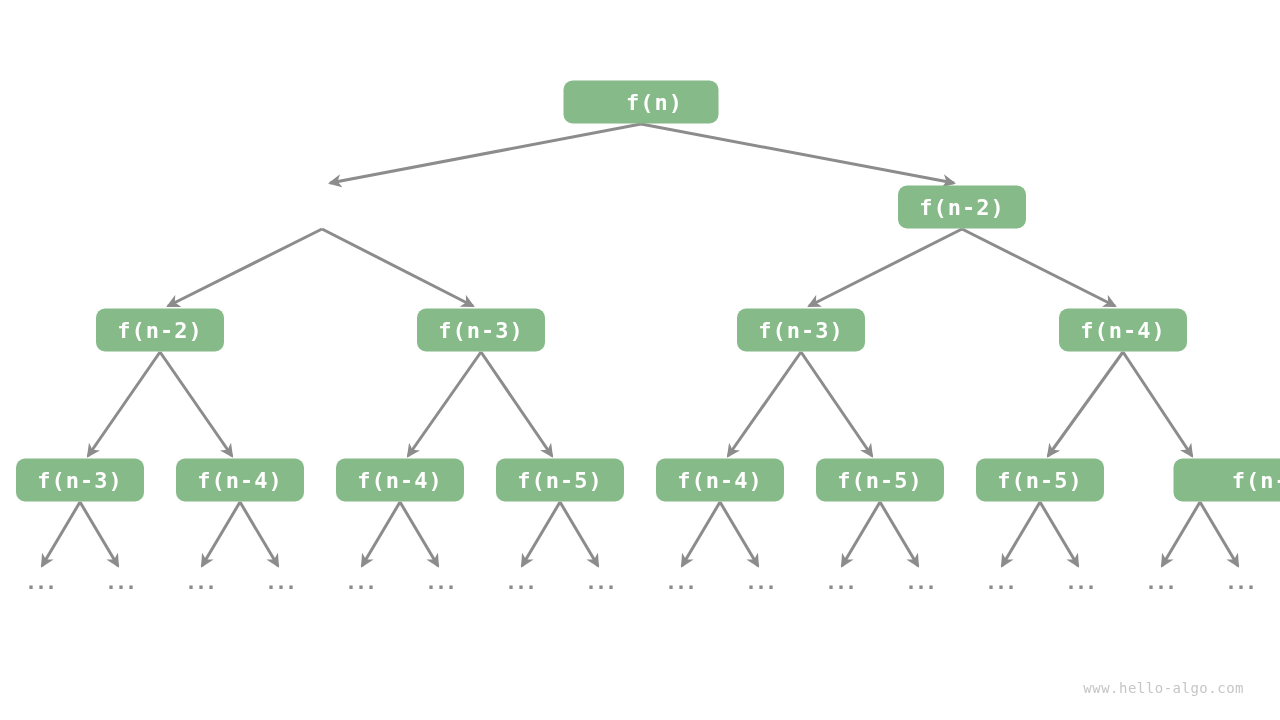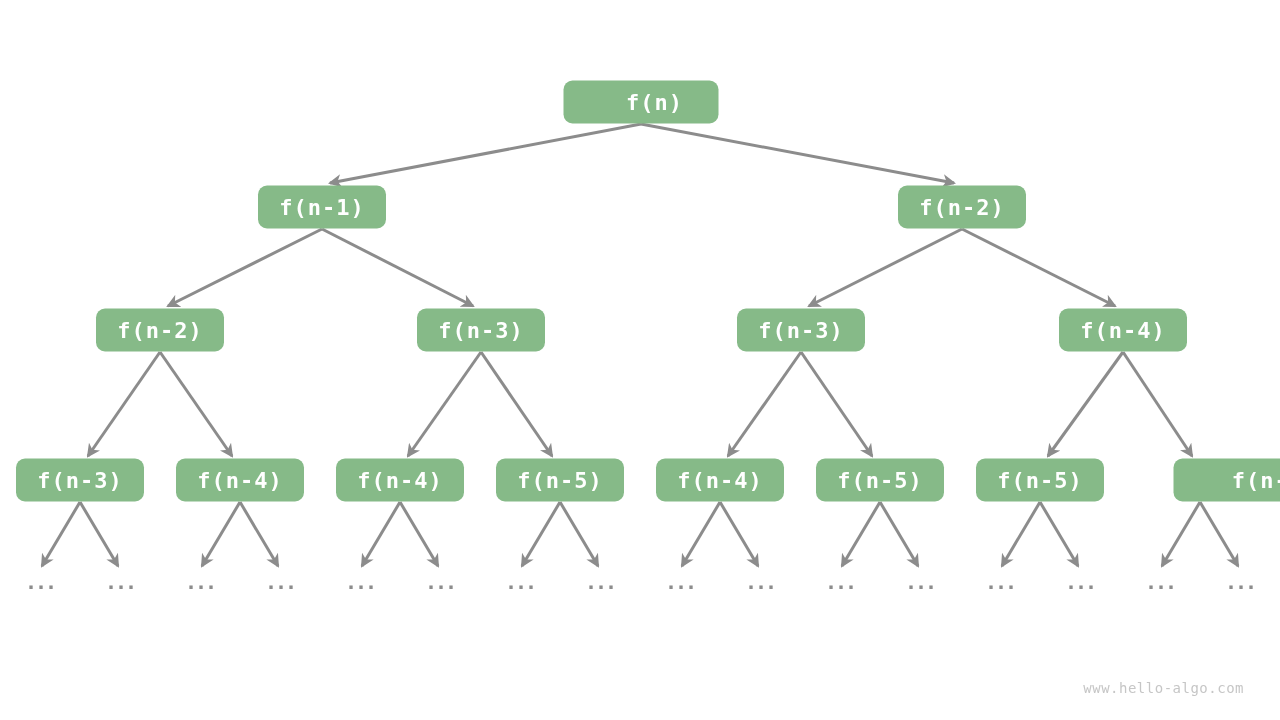--- a/index.html
+++ b/index.html
@@ -112,23 +112,20 @@
       <line x1="1040" y1="502" x2="1002" y2="566" marker-end="url(#arrowhead)"></line>
       <line x1="1040" y1="502" x2="1078" y2="566" marker-end="url(#arrowhead)"></line>
       <line x1="1200" y1="502" x2="1162" y2="566" marker-end="url(#arrowhead)"></line>
       <line x1="1200" y1="502" x2="1238" y2="566" marker-end="url(#arrowhead)"></line>
     </svg>
 
   <div class="watermark">www.hello-algo.com</div>
 <div class="node" style="left: 641px; top: 102px; padding-left: 27px;">
       <span>f(n)</span>
     </div>
-    <div class="node" style="left: 322px; top: 207px;">
-      <span>f(n-1)</span>
-    </div>
     <div class="node" style="left: 962px; top: 207px;">
       <span>f(n-2)</span>
     </div>
     <div class="node" style="left: 160px; top: 330px;">
       <span>f(n-2)</span>
     </div>
     <div class="node" style="left: 481px; top: 330px;">
       <span>f(n-3)</span>
     </div>
     <div class="node" style="left: 801px; top: 330px;">

